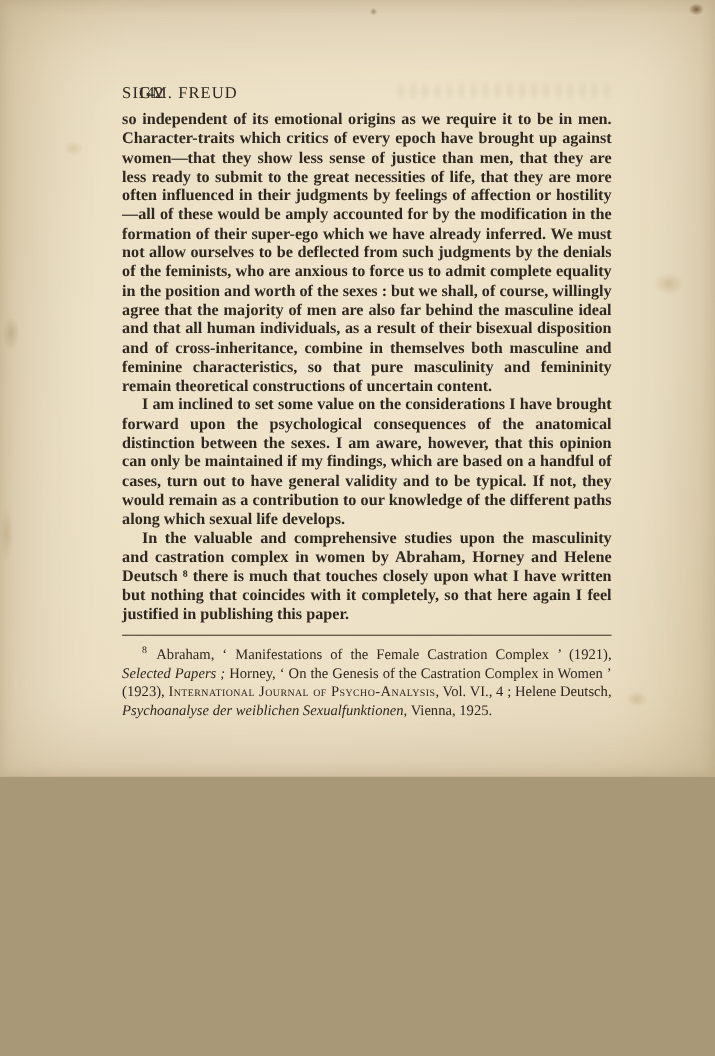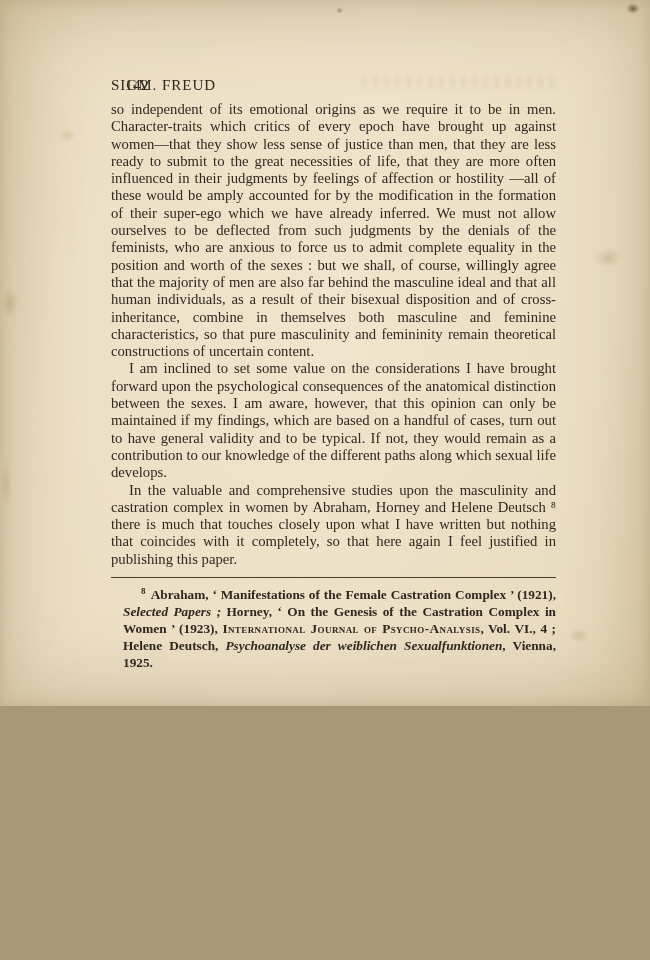--- a/index.html
+++ b/index.html
@@ -67,37 +67,37 @@
     display: block;
     letter-spacing: 1px;
   }
   .body-text p {
     margin: 0;
     font-size: 14.7px;
     line-height: 17.3px;
     text-align: justify;
     text-indent: 18px;
     hyphens: auto;
+    font-weight: bold;
     -webkit-hyphens: auto;
   }
   .body-text p.continuation { text-indent: 0; }
   .footnote-rule {
     margin-top: 9px;
     border: 0;
     border-top: 1.4px solid #473d2c;
     width: 100%;
   }
   .footnote-text {
-    margin: 7px 0 0 12px;
+    margin: 7px 0 0 0;
     font-size: 13.3px;
     line-height: 17px;
     text-align: justify;
     text-indent: 18px;
     hyphens: auto;
-    font-weight: bold;
     -webkit-hyphens: auto;
   }
   .fn-marker {
     font-size: 9px;
     line-height: 0;
     vertical-align: super;
     margin-right: 2px;
   }
   .seg.italic { font-style: italic; }
   .seg.smallcaps { font-variant: small-caps; letter-spacing: .4px; }

